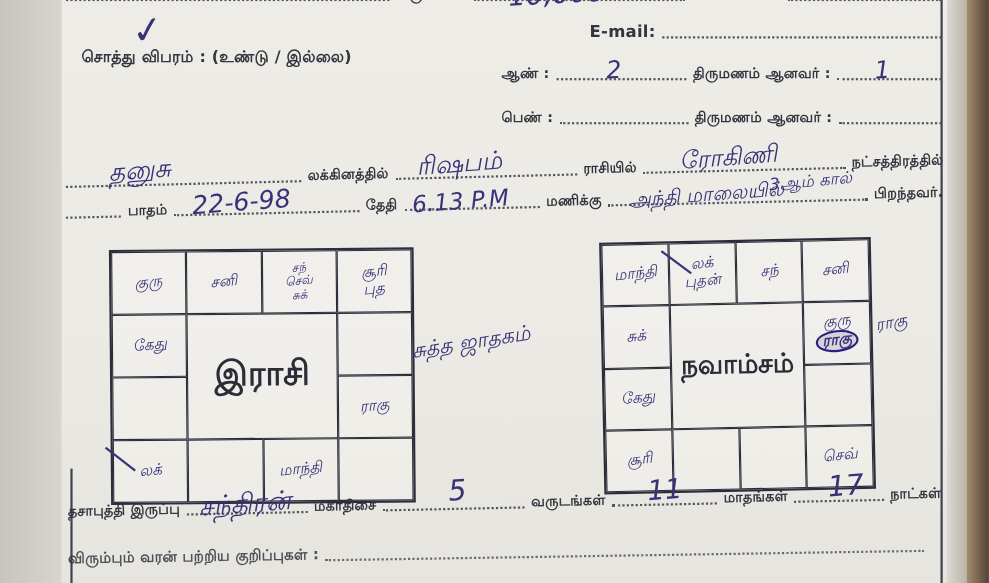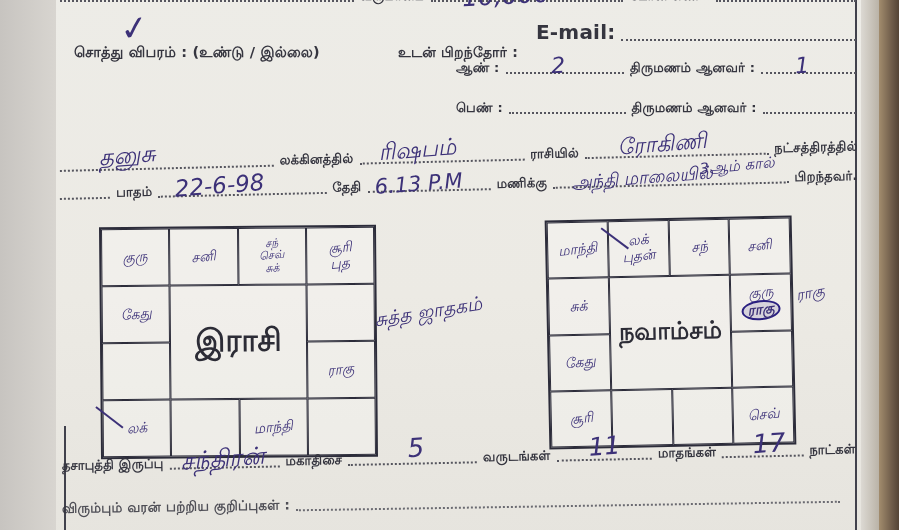--- a/index.html
+++ b/index.html
@@ -65,28 +65,25 @@
     </span>
     <span class="plabel">போன் எண் :</span>
     <span class="dl" style="flex:1.1;"></span>
   </div>
 
   <div class="row" style="left:74px; top:44px; font-size:14.5px;">
     <span class="plabel">சொத்து விபரம் : (உண்டு / இல்லை)</span>
   </div>
   <span class="tick" style="left:120px; top:8px; font-size:34px;">✓</span>
 
-  <div class="row" style="left:536px; top:20px; width:322px; font-size:20px;">
+  <div class="row" style="left:536px; top:20px; width:322px; font-size:15px;">
     <span class="plabel">E-mail:</span>
     <span class="dl"></span>
   </div>
 
-  <div class="row" style="left:398px; top:44px; font-size:14px;">
-    <span class="plabel">உடன் பிறந்தோர் :</span>
-  </div>
 
   <div class="row" style="left:456px; top:60px; width:402px; font-size:13px;">
     <span class="plabel">ஆண் :</span>
     <span class="dl" style="flex:1;">
       <span class="hw" style="font-size:22px; left:38%; bottom:-6px;">2</span>
     </span>
     <span class="plabel">திருமணம் ஆனவர் :</span>
     <span class="dl" style="flex:0.8;">
       <span class="hw" style="font-size:22px; left:36%; bottom:-6px;">1</span>
     </span>

